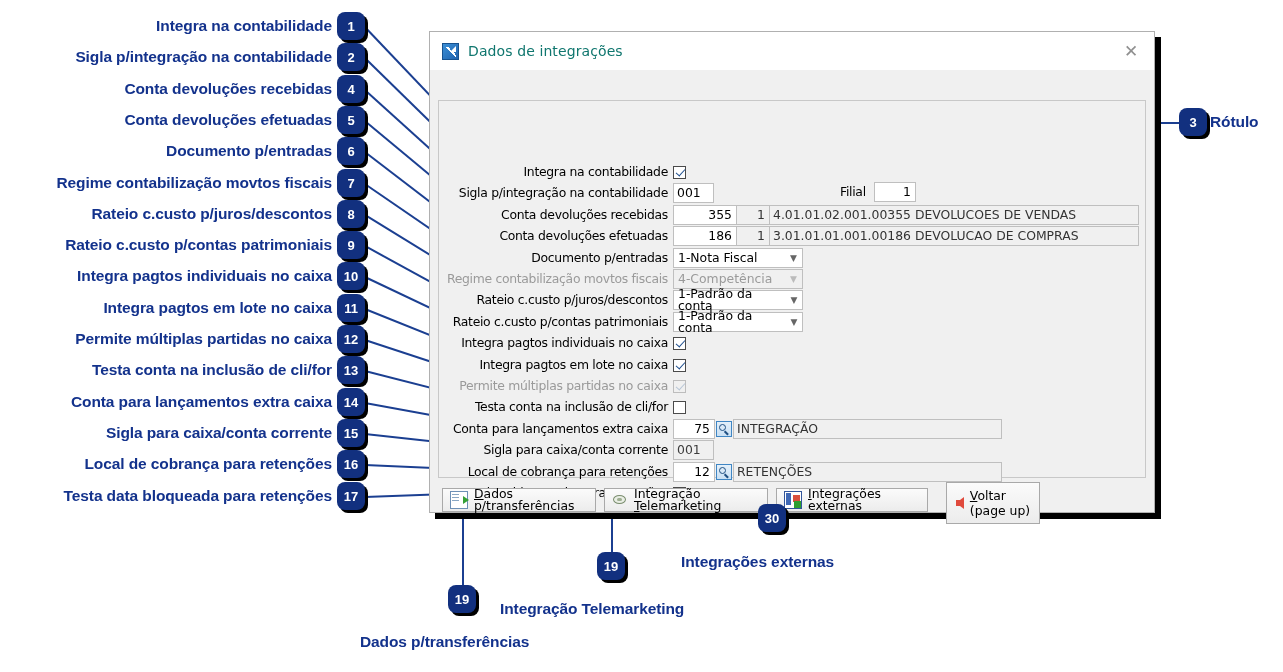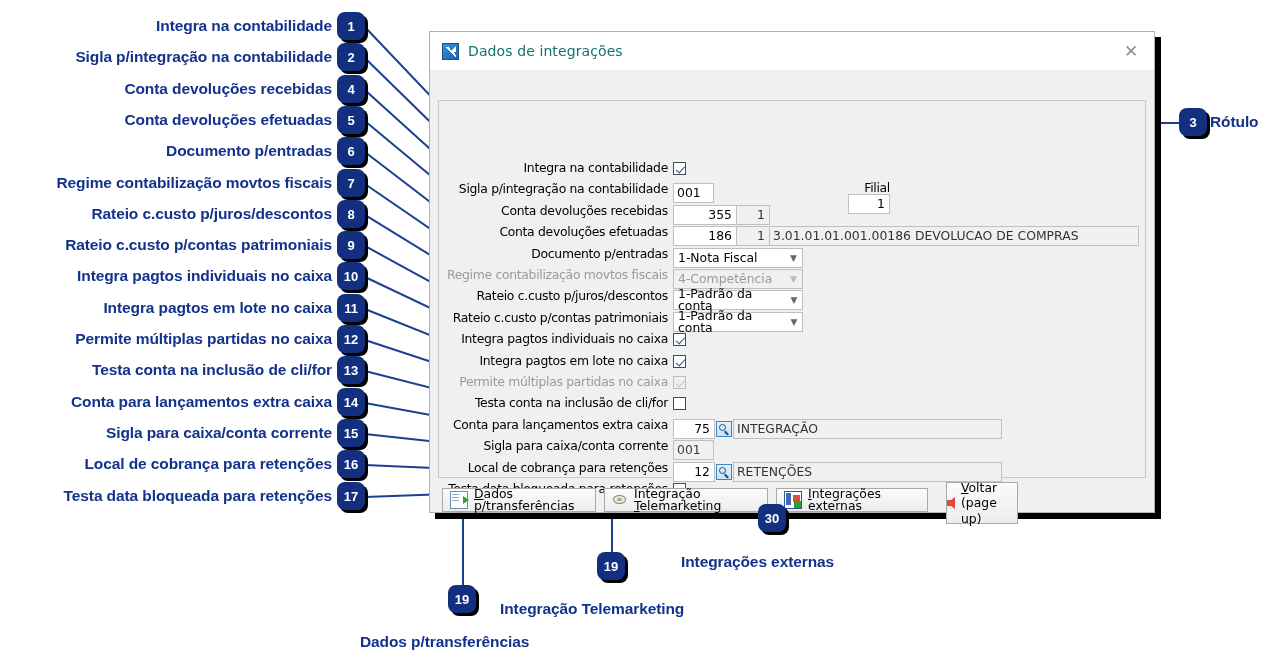--- a/index.html
+++ b/index.html
@@ -138,21 +138,21 @@
     background: #f0f0f0;
     box-sizing: border-box;
   }
 
   
   .row {
     position: absolute;
     left: 0;
     height: 20px;
     display: flex;
-    flex-direction: column;
+    align-items: center;
   }
   .flabel {
     font-size: 12.4px;
     color: #000000;
     font-family: "DejaVu Sans", sans-serif;
     text-align: right;
     white-space: nowrap;
     letter-spacing: -0.3px;
     line-height: 1;
   }
@@ -445,20 +445,21 @@
             <span class="flabel" style="position: absolute; left: 0px; width: 229px; text-align: right;">Sigla p/integração na contabilidade</span>
             <span style="position: absolute; left: 234px; display: flex; align-items: center;">
               <span class="tin" style="width: 41px;">001</span>
             </span>
           </div>
           <div class="row" style="top: 104px; left: 0px;">
             <span class="flabel" style="position: absolute; left: 0px; width: 229px; text-align: right;">Conta devoluções recebidas</span>
             <span style="position: absolute; left: 234px; display: flex; align-items: center;">
               <span class="tin num" style="width: 64px;">355</span>
               <span class="tin num ro" style="width: 33px; border-left: 0px;">1</span>
+              <span class="tin ro" style="width: 369px; border-left: 0px;">4.01.01.02.001.00355 DEVOLUCOES DE VENDAS</span>
             </span>
           </div>
           <div class="row" style="top: 125px; left: 0px;">
             <span class="flabel" style="position: absolute; left: 0px; width: 229px; text-align: right;">Conta devoluções efetuadas</span>
             <span style="position: absolute; left: 234px; display: flex; align-items: center;">
               <span class="tin num" style="width: 64px;">186</span>
               <span class="tin num ro" style="width: 33px; border-left: 0px;">1</span>
               <span class="tin ro" style="width: 369px; border-left: 0px;">3.01.01.01.001.00186 DEVOLUCAO DE COMPRAS</span>
             </span>
           </div>
@@ -567,21 +568,21 @@
       <div class="btn" style="left:166px; top:6px; width:164px; height:24px;">
         <span class="bicon ic-head"></span>
         <span class="blabel">Integração <u>T</u>elemarketing</span>
       </div>
 
       <div class="btn" style="left:338px; top:6px; width:152px; height:24px;">
         <span class="bicon ic-ext"></span>
         <span class="blabel"><u>I</u>ntegrações externas</span>
       </div>
 
-      <div class="navbtn" style="left:508px; top:0px; width:72px; height:42px;">
+      <div class="navbtn" style="left:508px; top:0px; width:94px; height:42px;">
         <span class="arrow-left"></span>
         <span class="ntext"><u>V</u>oltar<br>(page up)</span>
       </div>
 
     </div>
 
   </div>
 </div>
 
 </body></html>

